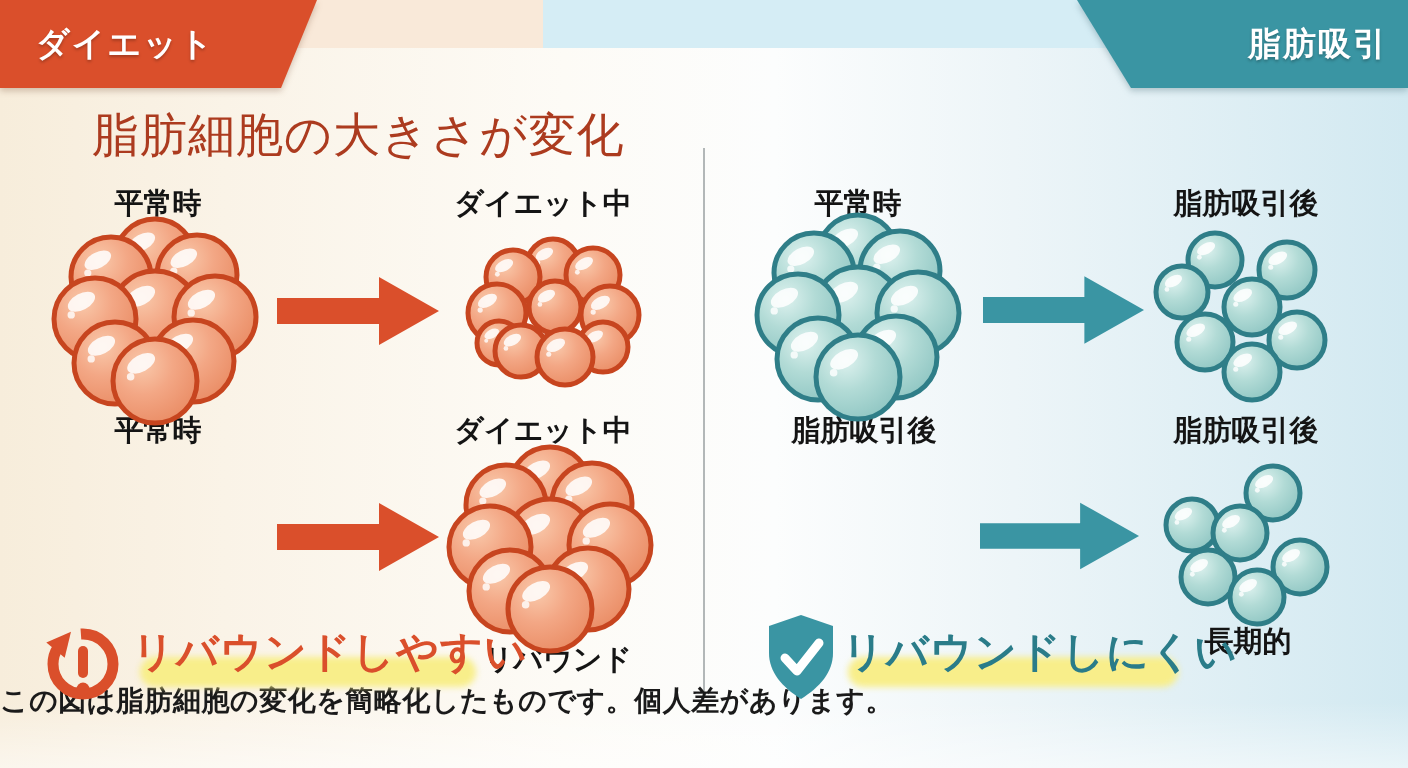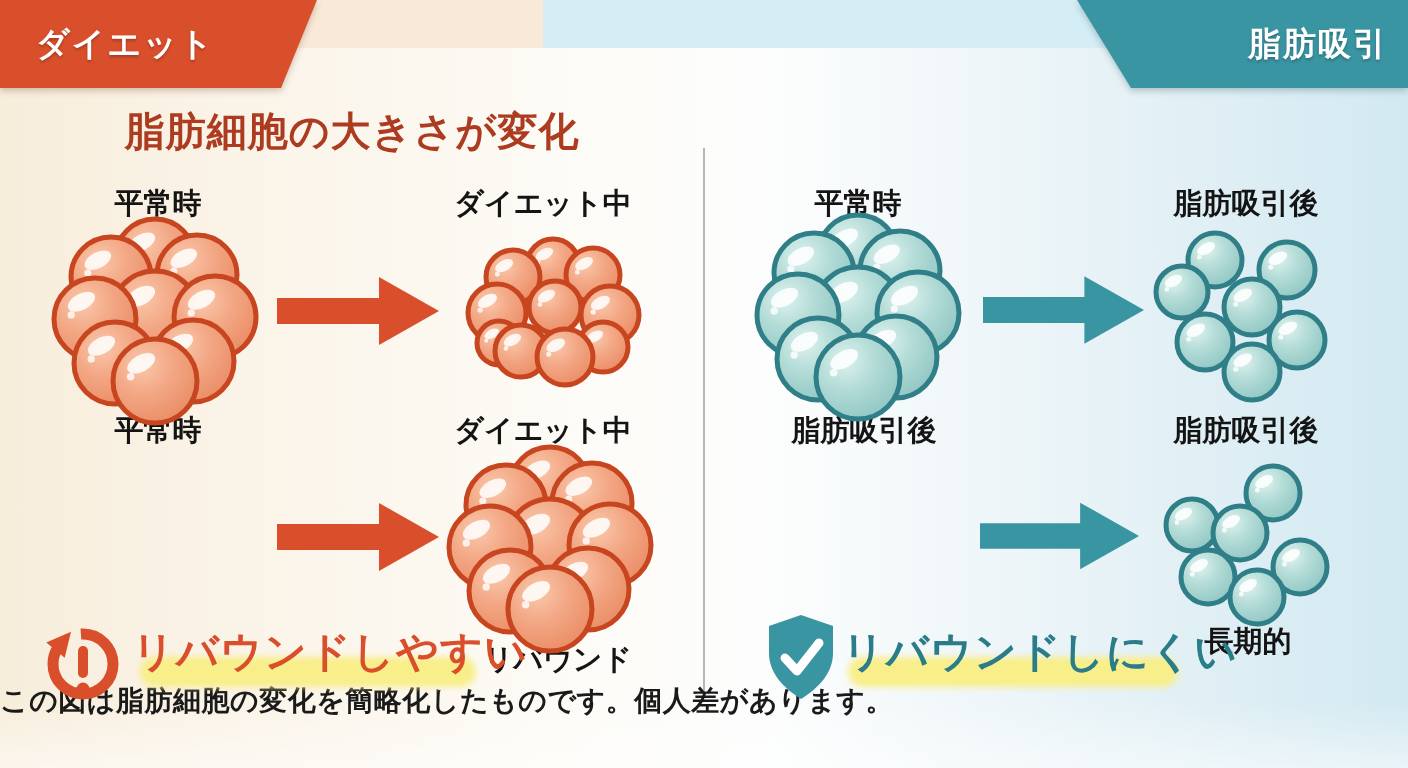--- a/index.html
+++ b/index.html
@@ -15,22 +15,22 @@
   .banner-wrap{position:absolute;top:0;}
   .banner-wrap.left{left:0;filter:drop-shadow(0 3px 3px rgba(90,40,10,.25));}
   .banner-wrap.right{left:1077px;filter:drop-shadow(0 3px 3px rgba(10,60,70,.25));}
   .banner{height:88px;display:flex;align-items:center;box-sizing:border-box;}
   .banner.left{width:320px;background:var(--diet-accent);
     clip-path:polygon(0 0,317px 0,281px 88px,0 88px);padding-left:36px;}
   .banner.right{width:331px;background:var(--lipo-accent);
     clip-path:polygon(0 0,331px 0,331px 88px,54px 88px);justify-content:flex-end;padding-right:20px;}
   .banner span{font-size:33px;font-weight:bold;color:#fff;letter-spacing:2px;
     text-shadow:0 2px 3px rgba(0,0,0,.25);white-space:nowrap;}
-  .heading{position:absolute;top:104px;width:520px;text-align:center;font-size:40px;
-    font-weight:bold;letter-spacing:1px;white-space:nowrap;}
+  .heading{position:absolute;top:104px;width:520px;text-align:center;font-size:47px;
+    font-weight:normal;letter-spacing:1px;white-space:nowrap;}
   .heading.left{left:92px;color:var(--diet-heading);}
   .heading.right{left:796px;color:var(--lipo-heading);}
   .divider{position:absolute;left:703px;top:148px;width:2px;height:544px;background:#9aa0a2;opacity:.75;}
   .cell-label{position:absolute;width:220px;text-align:center;font-size:29px;font-weight:bold;
     color:#141414;white-space:nowrap;}
   .arrow{position:absolute;}
   .arrow.diet polygon{fill:var(--diet-accent);}
   .arrow.lipo polygon{fill:var(--lipo-accent);}
   .clusters{position:absolute;left:0;top:0;pointer-events:none;}
   .callout-text{position:absolute;font-size:42px;font-weight:bold;letter-spacing:1px;z-index:3;white-space:nowrap;}

